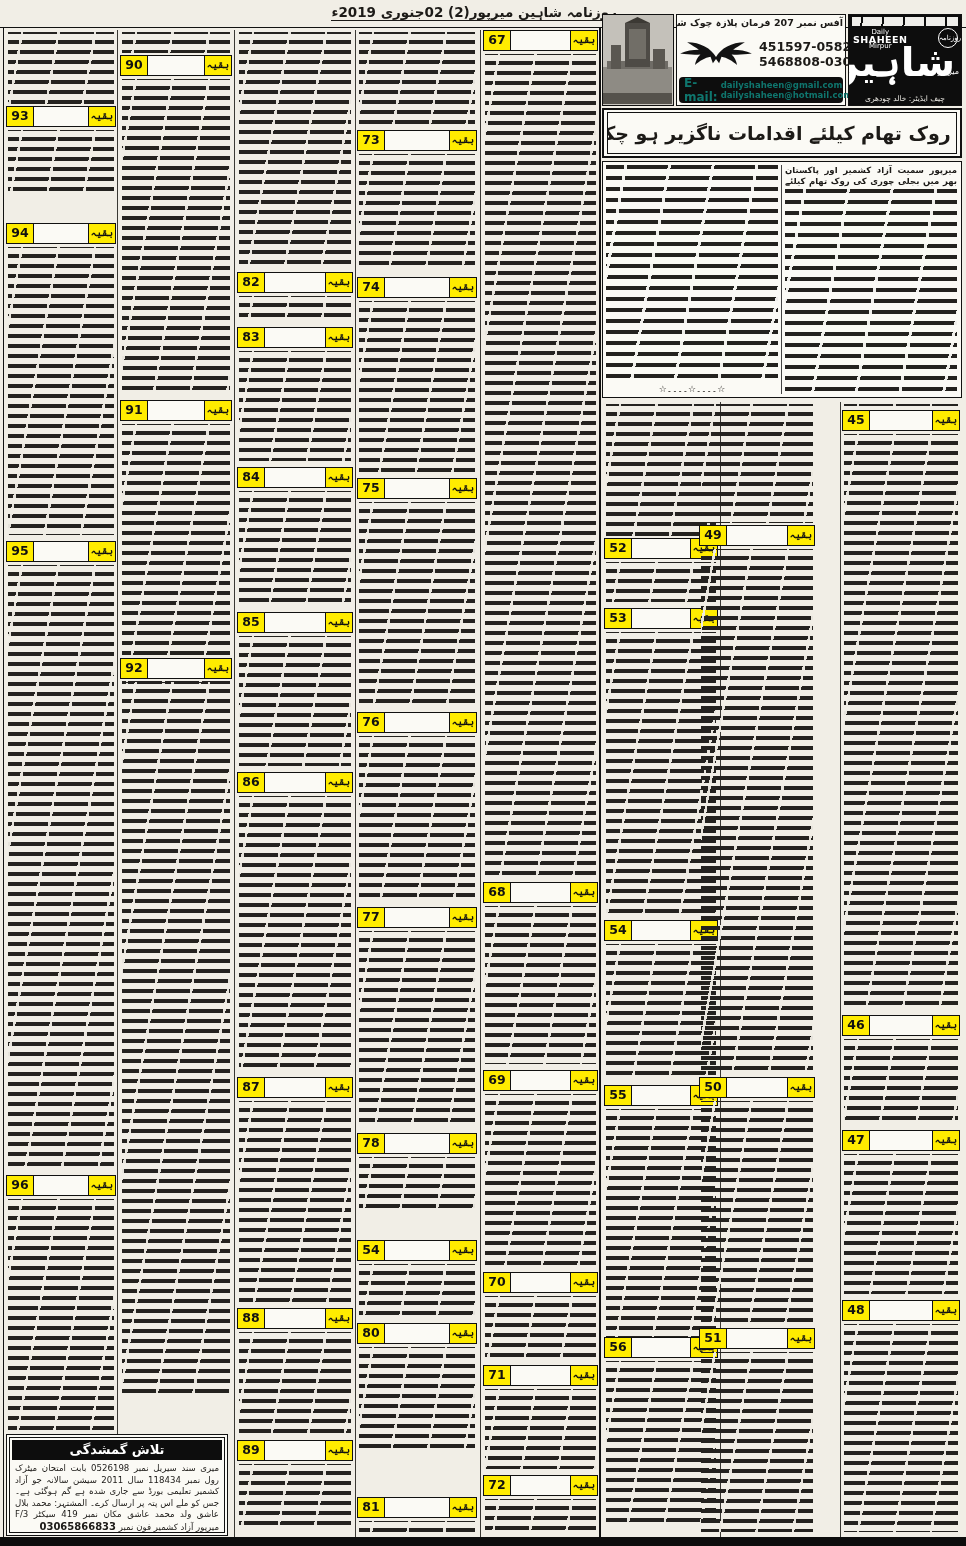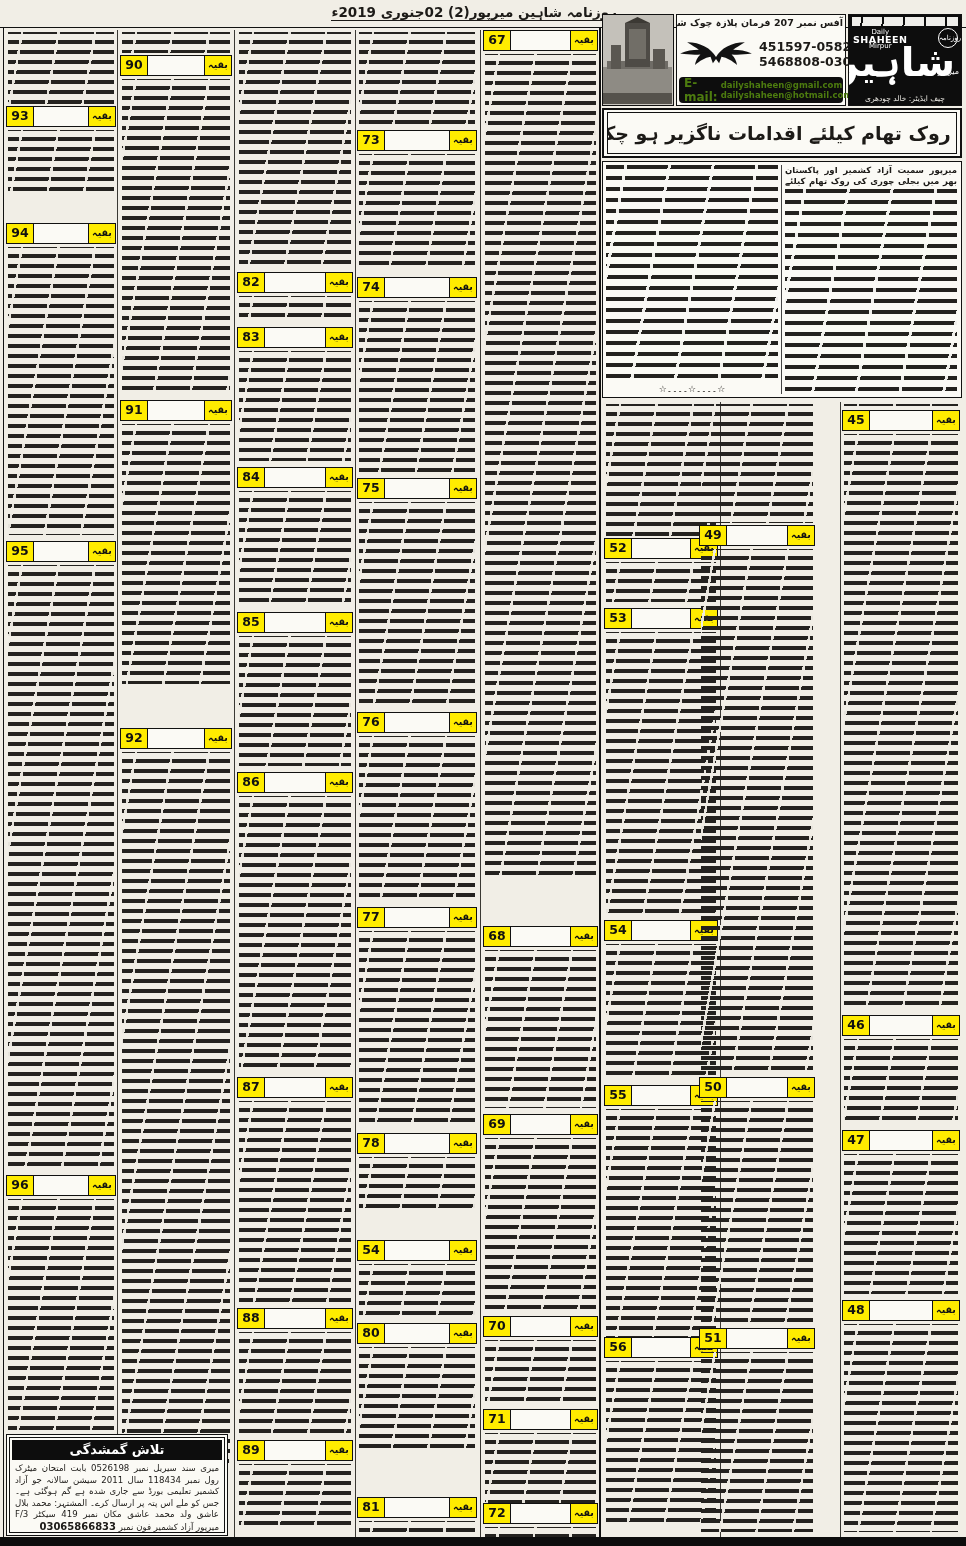--- a/index.html
+++ b/index.html
@@ -39,34 +39,34 @@
   .cb-head{
     box-sizing:border-box; height:21px; border:1.5px solid #111; background:#fbfaf5;
     display:flex; align-items:stretch; justify-content:space-between;
   }
   .cb-num{
     box-sizing:border-box; width:27px; background:#ffec00; border-right:1.5px solid #111;
     font-size:12.5px; font-weight:bold; text-align:center; line-height:18px; color:#111;
   }
   .cb-baq{
     box-sizing:border-box; width:27px; background:#ffec00; border-left:1.5px solid #111;
-    font-size:9.5px; font-weight:bold; text-align:center; line-height:18px; direction:rtl; color:#111;
+    font-size:9.5px; font-weight:bold; text-align:center; line-height:18px; direction:rtl; color:#111;font-family:Liberation Serif, serif;
   }
   .cb-body{box-sizing:border-box; padding:3px 2px;}
   
   .masthead{position:absolute; left:602px; top:14px; width:360px; height:92px;}
   .mh-photo{position:absolute; left:0; top:0; width:72px; height:92px; border:1.5px solid #111; box-sizing:border-box; background:#c9c6bf; overflow:hidden;}
   .mh-contact{position:absolute; left:74px; top:0; width:170px; height:92px; border:1.5px solid #111; box-sizing:border-box; background:#fbfaf5;}
   .mh-office{direction:rtl; font-size:9.5px; font-weight:bold; text-align:center; padding:2px 2px 0 2px; white-space:nowrap; overflow:hidden;}
   .mh-mid{position:absolute; left:0; top:16px; width:100%; height:46px; display:flex; align-items:center;}
   .mh-eagle{width:78px; height:44px; flex:0 0 auto;}
   .mh-phones{flex:1; direction:rtl; text-align:left; padding-left:4px;}
   .mh-phone-row{font-size:8.5px; white-space:nowrap;}
   .mh-phone-row b{font-size:12.5px; letter-spacing:.3px;}
-  .mh-email{position:absolute; left:2px; right:2px; bottom:2px; height:26px; background:#0d0d0d; border-radius:4px; color:#4d7c0f; display:flex; align-items:center;}
+  .mh-email{position:absolute; left:2px; right:2px; bottom:2px; height:26px; background:#0d0d0d; border-radius:4px; color:#0f766e; display:flex; align-items:center;}
   .mh-email .lbl{font-weight:bold; font-size:12px; padding:0 3px 0 5px;}
   .mh-email .addrs{font-size:8.5px; font-weight:bold; line-height:10px;}
   .mh-logo{position:absolute; left:246px; top:0; width:114px; height:92px; background:#0d0d0d; border:1.5px solid #111; box-sizing:border-box; color:#fff; overflow:hidden;}
   .mh-slogan{position:absolute; left:3px; right:3px; top:2px; height:9px;}
   .mh-latin{position:absolute; left:4px; top:14px; font-size:7px; line-height:7px; text-align:center;}
   .mh-latin .big{font-size:9.5px; font-weight:bold; letter-spacing:.5px;}
   .mh-badge{position:absolute; right:3px; top:13px; font-size:7px; border:1px solid #fff; border-radius:50%; width:18px; height:18px; line-height:18px; text-align:center;}
   .mh-urdu{position:absolute; right:6px; top:18px; font-size:40px; font-weight:bold; direction:rtl; line-height:58px;}
   .mh-city{position:absolute; right:2px; top:52px; font-size:8px; direction:rtl;}
   .mh-editor{position:absolute; left:0; right:0; bottom:2px; font-size:7.5px; text-align:center; direction:rtl; color:#e8e6e0;}
@@ -220,21 +220,21 @@
       <div class="news-col" style="left: 120px; top: 30px; width: 112px;">
         <div class="item-text tf" style="height: 25px;"></div>
         <div class="cblock" style="height: 345px;">
           <div class="cb-head">
             <span class="cb-num">90</span>
             <span style="flex: 1 1 0%;"></span>
             <span class="cb-baq">بقیہ</span>
           </div>
           <div class="cb-body tf" style="height: 321px;"></div>
         </div>
-        <div class="cblock" style="height: 328px;">
+        <div class="cblock" style="height: 258px;">
           <div class="cb-head">
             <span class="cb-num">91</span>
             <span style="flex: 1 1 0%;"></span>
             <span class="cb-baq">بقیہ</span>
           </div>
           <div class="cb-body tf" style="height: 266px;"></div>
         </div>
         <div class="cblock" style="height: 744px;">
           <div class="cb-head">
             <span class="cb-num">92</span>
@@ -388,21 +388,21 @@
       </div>
       <div class="news-col" style="left: 483px; top: 30px; width: 115px;">
         <div class="cblock" style="height: 852px;">
           <div class="cb-head">
             <span class="cb-num">67</span>
             <span style="flex: 1 1 0%;"></span>
             <span class="cb-baq">بقیہ</span>
           </div>
           <div class="cb-body tf" style="height: 828px;"></div>
         </div>
-        <div class="cblock" style="height: 188px; margin-top: 44px;">
+        <div class="cblock" style="height: 188px;">
           <div class="cb-head">
             <span class="cb-num">68</span>
             <span style="flex: 1 1 0%;"></span>
             <span class="cb-baq">بقیہ</span>
           </div>
           <div class="cb-body tf" style="height: 164px;"></div>
         </div>
         <div class="cblock" style="height: 202px;">
           <div class="cb-head">
             <span class="cb-num">69</span>
@@ -412,21 +412,21 @@
           <div class="cb-body tf" style="height: 178px;"></div>
         </div>
         <div class="cblock" style="height: 93px;">
           <div class="cb-head">
             <span class="cb-num">70</span>
             <span style="flex: 1 1 0%;"></span>
             <span class="cb-baq">بقیہ</span>
           </div>
           <div class="cb-body tf" style="height: 69px;"></div>
         </div>
-        <div class="cblock" style="height: 94px;">
+        <div class="cblock" style="height: 110px;">
           <div class="cb-head">
             <span class="cb-num">71</span>
             <span style="flex: 1 1 0%;"></span>
             <span class="cb-baq">بقیہ</span>
           </div>
           <div class="cb-body tf" style="height: 86px;"></div>
         </div>
         <div class="cblock" style="height: 63px;">
           <div class="cb-head">
             <span class="cb-num">72</span>

